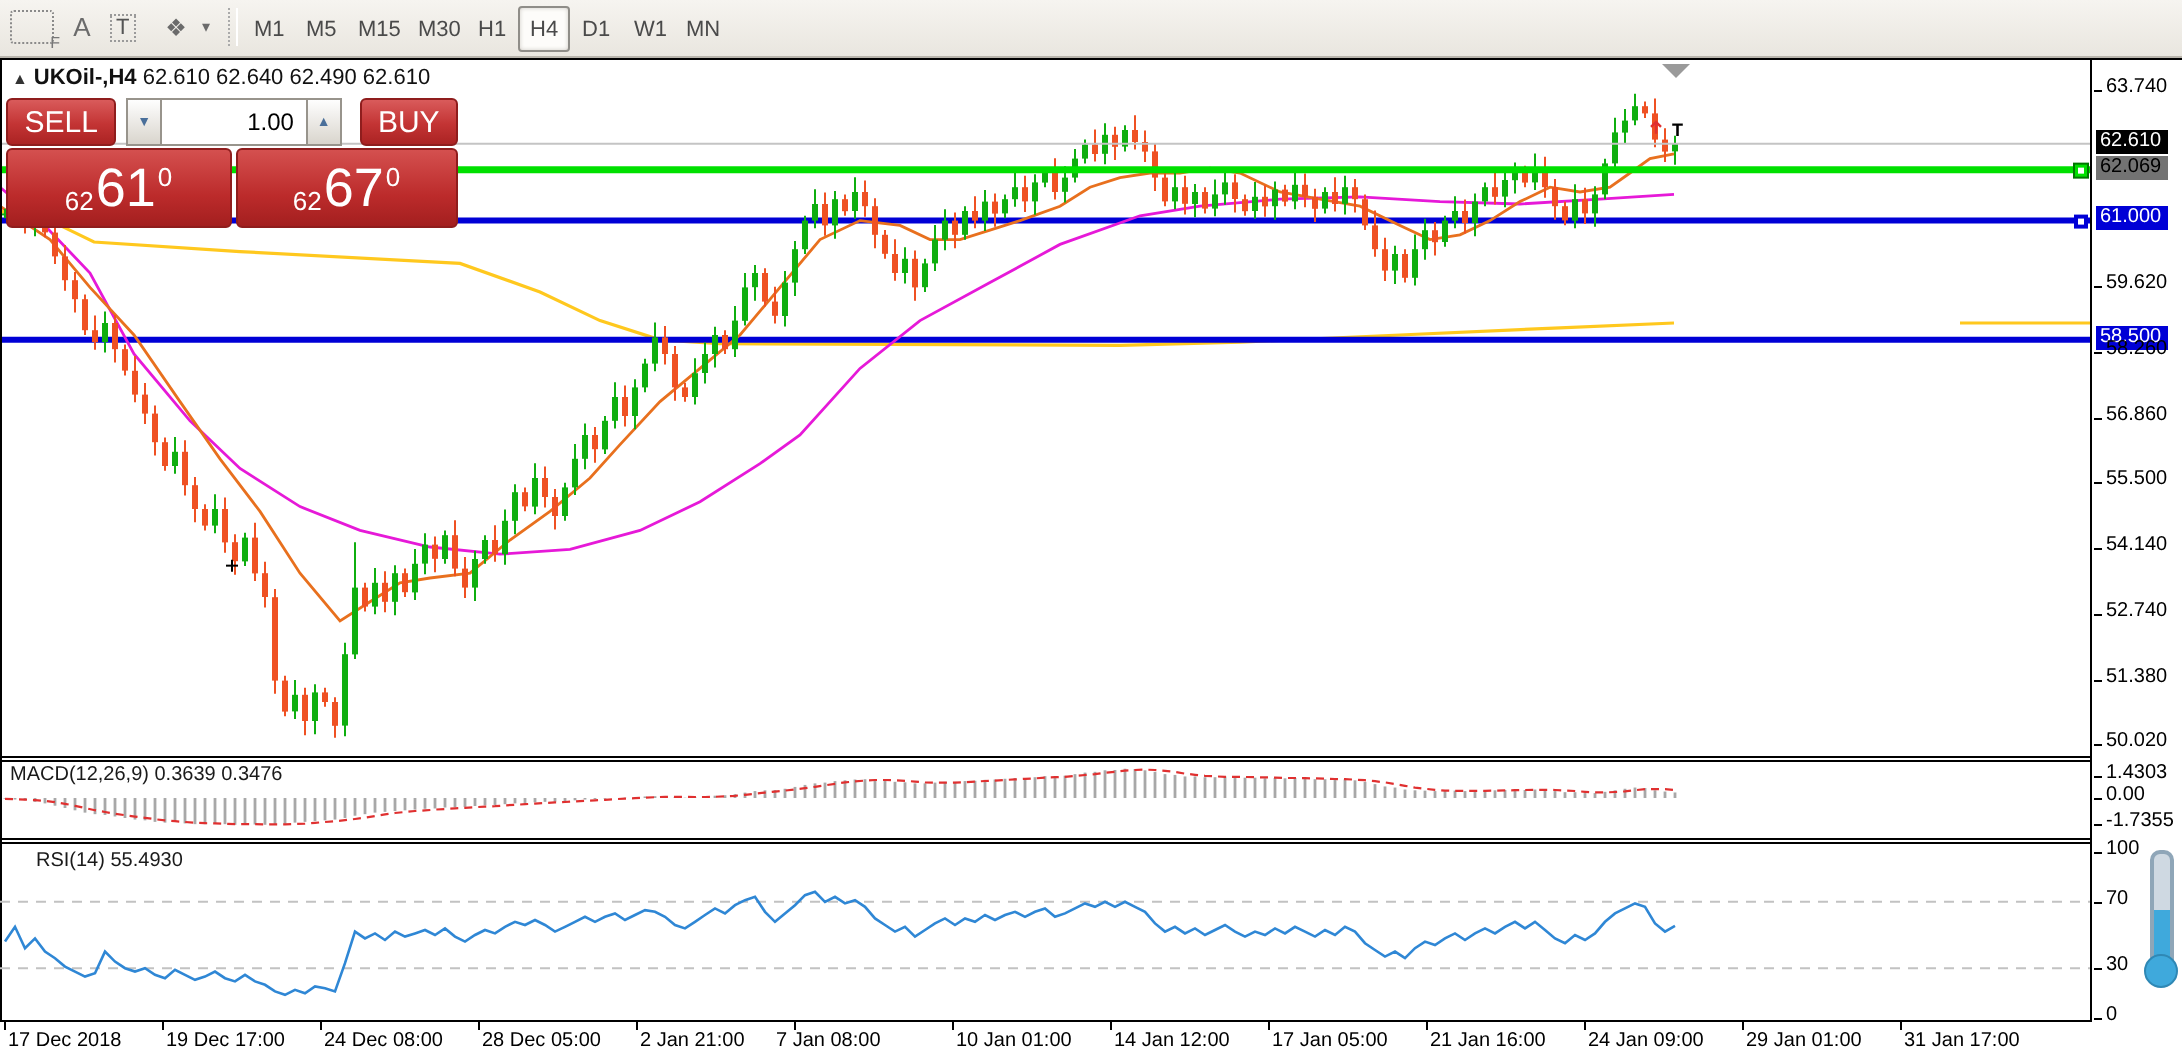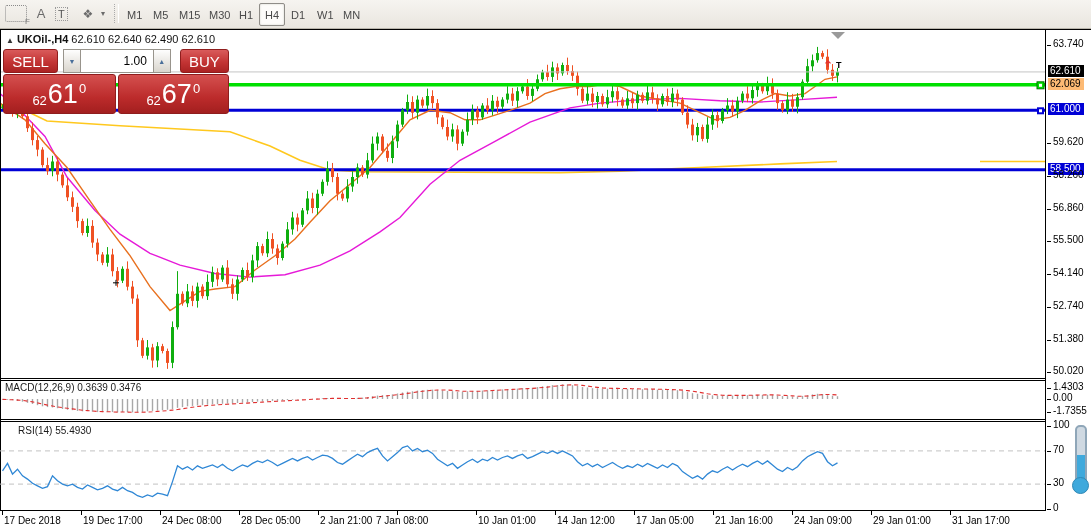--- a/index.html
+++ b/index.html
@@ -35,21 +35,21 @@
   #ask-box{width:110px;}
   .psmall{font-size:13px;margin-bottom:3px;}
   .pbig{font-size:27px;line-height:33px;margin:0 1px;}
   .psup{font-size:13px;margin-bottom:15px;}
   
   #price-axis{position:absolute;left:1047px;top:0;width:44px;height:481px;background:#fff;}
   .pa-label{position:absolute;left:6px;font-size:10px;color:#000;white-space:nowrap;}
   .pa-tick{position:absolute;left:0;width:4px;height:1px;background:#000;}
   .tagged{left:1px;padding:0 3px 1px 2px;font-size:10px;}
   .tag-black{background:#000;color:#fff;}
-  .tag-green{background:#fdba74;color:#000;}
+  .tag-green{background:#737373;color:#000;}
   .tag-blue{background:#0000d6;color:#fff;}
   #time-axis{position:absolute;left:0;top:481px;width:1091px;height:19px;background:#fff;}
   .ta-label{position:absolute;top:4px;font-size:10px;color:#000;white-space:nowrap;}
   .ta-tick{position:absolute;top:0;width:1px;height:4px;background:#000;}
   
   #annotation{position:absolute;left:628px;top:198px;font-size:19px;font-weight:bold;letter-spacing:1px;}
   
   #thermo{position:absolute;left:1073px;top:395px;width:12px;height:75px;}
   #thermo .tube{position:absolute;left:2px;top:0;width:8px;height:62px;border:2px solid #8fa6b8;border-radius:5px;background:linear-gradient(#cfd9e2 45%,#3fa9dc 45%);}
   #thermo .bulb{position:absolute;left:-1px;top:52px;width:15px;height:15px;border-radius:50%;background:#3fa9dc;border:1px solid #2f88b5;}
@@ -705,21 +705,21 @@
         <div class="ta-label" style="left: 4px;">17 Dec 2018</div>
         <div class="ta-tick" style="left: 81px;"></div>
         <div class="ta-label" style="left: 83px;">19 Dec 17:00</div>
         <div class="ta-tick" style="left: 160px;"></div>
         <div class="ta-label" style="left: 162px;">24 Dec 08:00</div>
         <div class="ta-tick" style="left: 239px;"></div>
         <div class="ta-label" style="left: 241px;">28 Dec 05:00</div>
         <div class="ta-tick" style="left: 318px;"></div>
         <div class="ta-label" style="left: 320px;">2 Jan 21:00</div>
         <div class="ta-tick" style="left: 397px;"></div>
-        <div class="ta-label" style="left: 376px;">7 Jan 08:00</div>
+        <div class="ta-label" style="left: 388px;">7 Jan 08:00</div>
         <div class="ta-tick" style="left: 476px;"></div>
         <div class="ta-label" style="left: 478px;">10 Jan 01:00</div>
         <div class="ta-tick" style="left: 555px;"></div>
         <div class="ta-label" style="left: 557px;">14 Jan 12:00</div>
         <div class="ta-tick" style="left: 634px;"></div>
         <div class="ta-label" style="left: 636px;">17 Jan 05:00</div>
         <div class="ta-tick" style="left: 713px;"></div>
         <div class="ta-label" style="left: 715px;">21 Jan 16:00</div>
         <div class="ta-tick" style="left: 792px;"></div>
         <div class="ta-label" style="left: 794px;">24 Jan 09:00</div>

